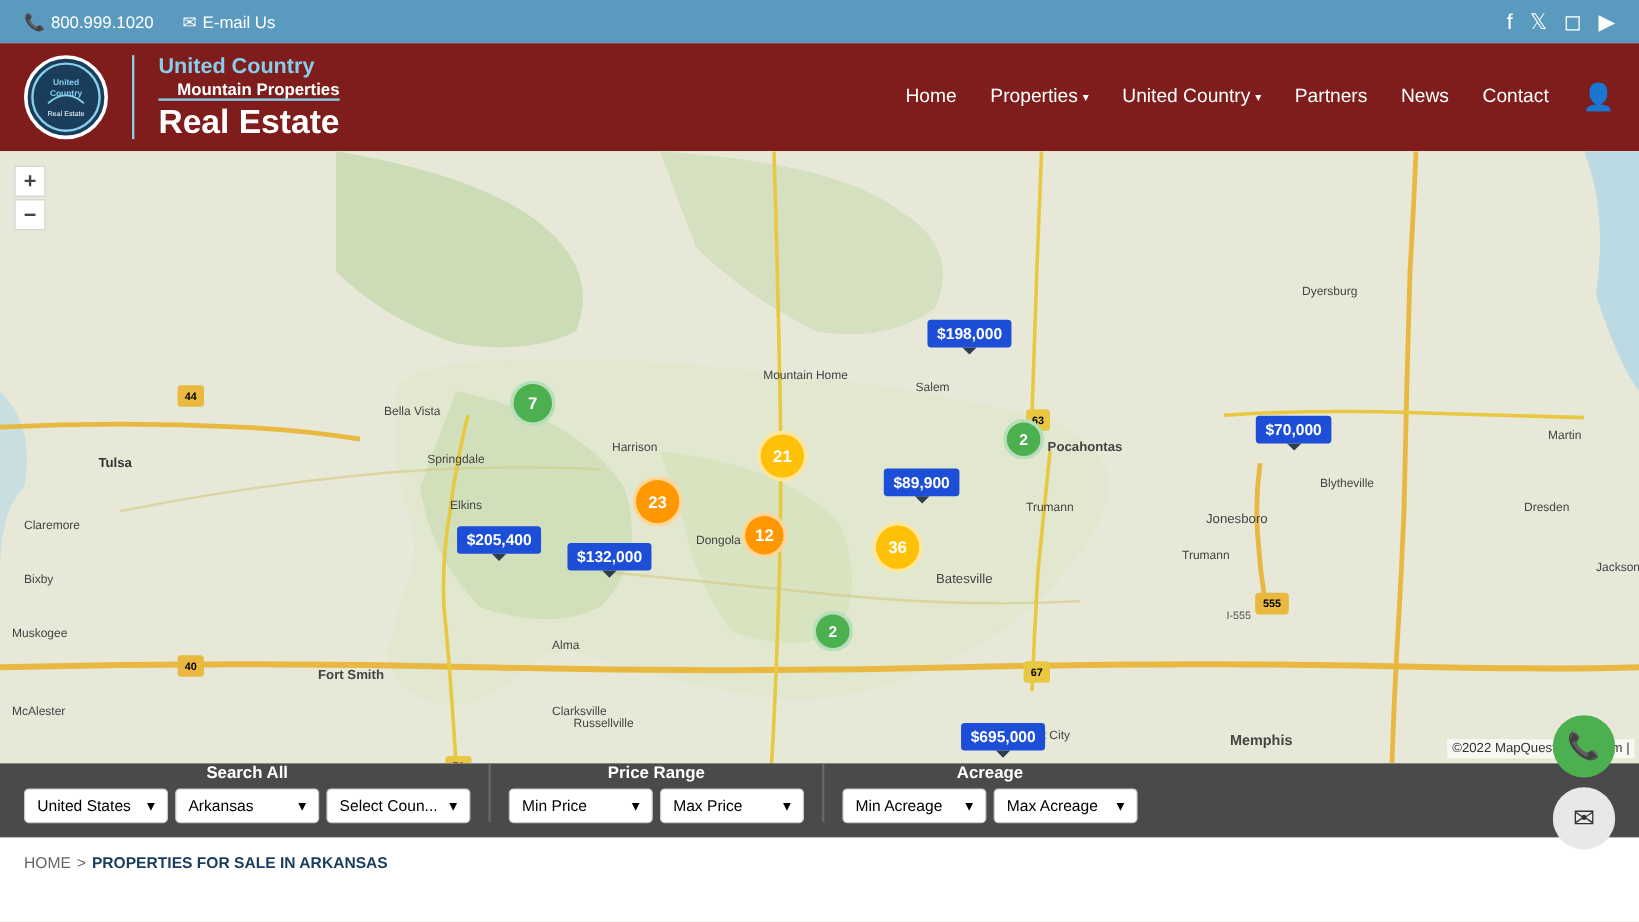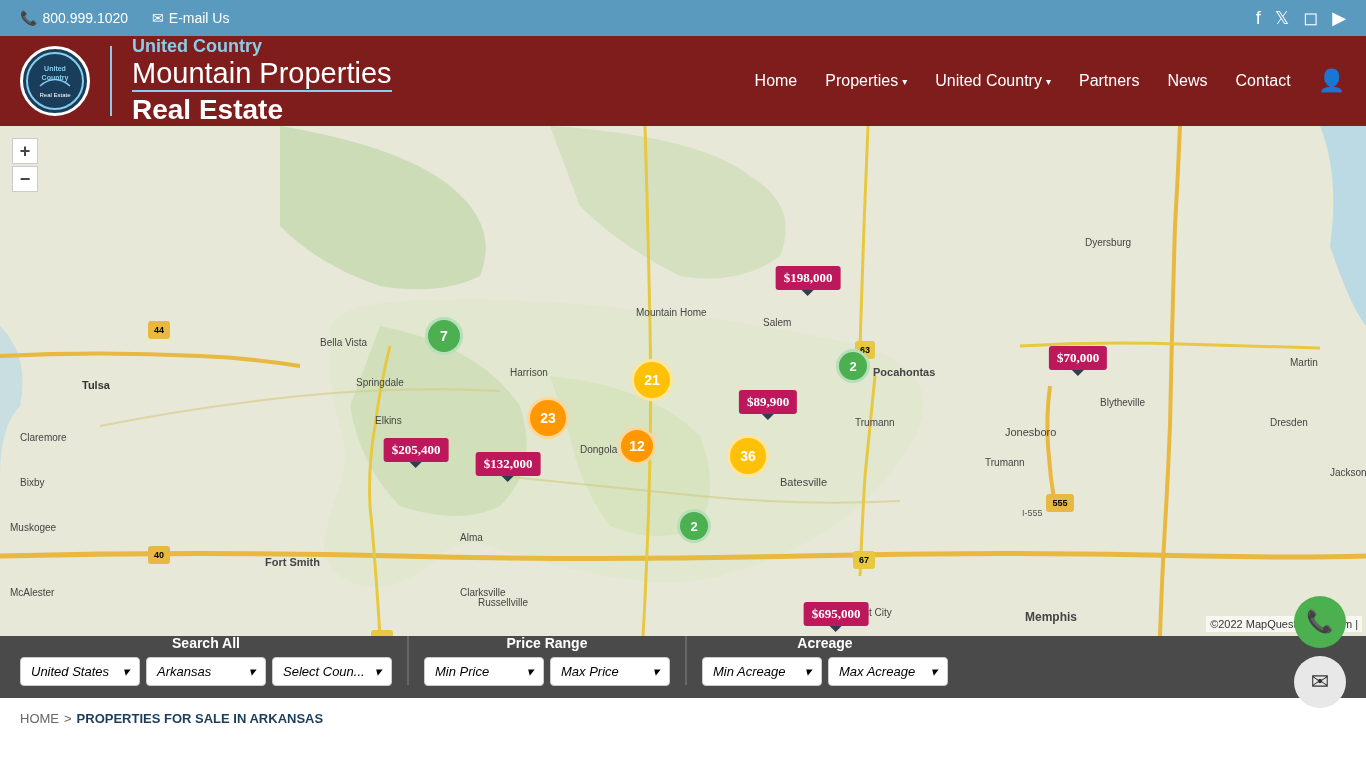--- a/index.html
+++ b/index.html
@@ -31,21 +31,21 @@
     .logo-area { display: flex; align-items: center; gap: 12px; }
     .logo-circle {
       width: 70px; height: 70px;
       border: 3px solid white;
       border-radius: 50%;
       display: flex; align-items: center; justify-content: center;
       overflow: hidden; background: #1a3d5c;
     }
     .logo-text { color: white; }
     .logo-text .united-country { font-size: 18px; font-weight: bold; color: #87CEEB; }
-    .logo-text .mountain-props { font-size: 29px; font-weight: normal; color: white; }
+    .logo-text .mountain-props { font-size: 14px; font-weight: bold; color: white; text-align: right; }
     .logo-text .real-estate { font-size: 28px; font-weight: bold; color: white; border-top: 2px solid #87CEEB; padding-top: 2px; }
     .divider-v { width: 2px; height: 70px; background: #87CEEB; margin: 0 8px; }
 
     
     .nav { display: flex; align-items: center; gap: 28px; }
     .nav a {
       color: white; text-decoration: none; font-size: 16px;
       display: flex; align-items: center; gap: 4px; cursor: pointer;
     }
     .nav .dropdown-arrow { font-size: 10px; }
@@ -68,28 +68,27 @@
       top: 0; left: 0;
     }
 
     
     .marker {
       position: absolute;
       cursor: pointer;
       transform: translate(-50%, -50%);
     }
     .price-marker {
-      background: #be185d;
+      background: #1d4ed8;
       color: white;
       padding: 4px 8px;
       border-radius: 3px;
       font-size: 13px;
       font-weight: bold;
       white-space: nowrap;
-      font-family: Liberation Serif, serif;
     }
     .price-marker::after {
       content: '';
       position: absolute;
       bottom: -6px;
       left: 50%;
       transform: translateX(-50%);
       border: 6px solid transparent;
       border-top-color: #2c3e50;
       border-bottom: none;
@@ -167,21 +166,20 @@
       border: 1px solid #ccc;
       border-radius: 4px;
       padding: 6px 10px;
       font-size: 13px;
       cursor: pointer;
       display: flex;
       align-items: center;
       gap: 5px;
       min-width: 120px;
       justify-content: space-between;
-      font-style: italic;
     }
     .search-divider { width: 2px; background: #666; height: 50px; margin: 0 5px; }
     .search-btn {
       background: #1a3d5c;
       color: white;
       border: none;
       border-radius: 4px;
       padding: 14px 28px;
       font-size: 16px;
       font-weight: bold;

